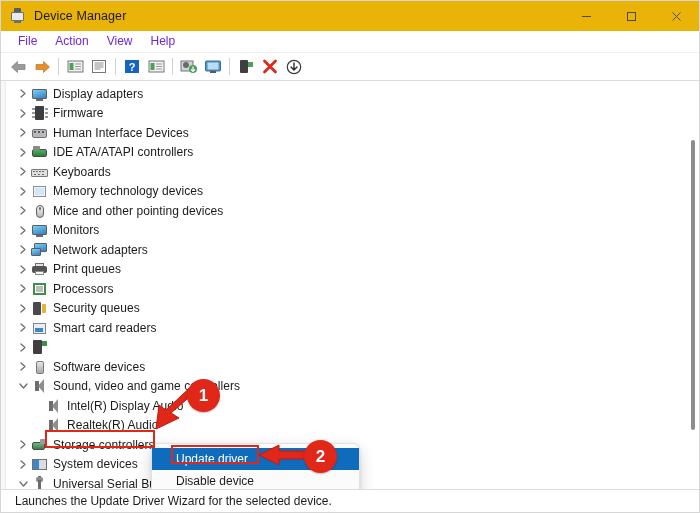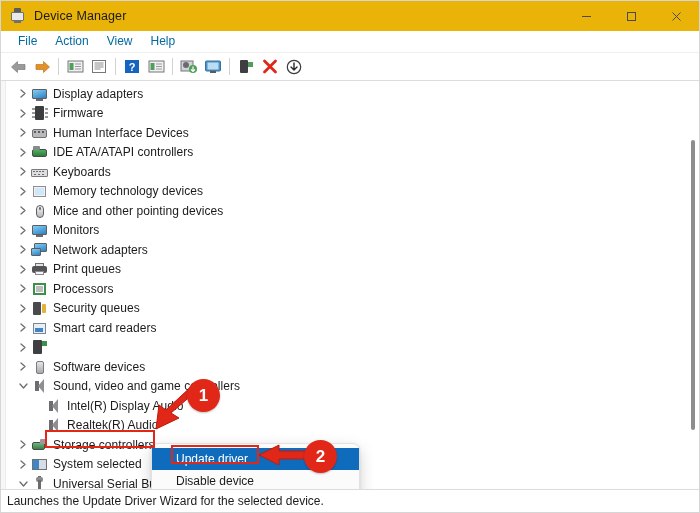--- a/index.html
+++ b/index.html
@@ -85,21 +85,21 @@
   #menubar {
     height: 21px; min-height: 21px;
     display: flex;
     align-items: center;
     padding-left: 8px;
     background: #ffffff;
     border-bottom: 1px solid #efefef;
   }
   .menu-item {
     font-size: 12px;
-    color: #0369a1;
+    color: #6d28d9;
     padding: 2px 9px 3px 9px;
     border-radius: 2px;
   }
 
   
   #toolbar {
     height: 27px; min-height: 27px;
     display: flex;
     align-items: center;
     padding-left: 5px;
@@ -303,21 +303,21 @@
     z-index: 58;
     pointer-events: none;
   }
 
   
   #statusbar {
     height: 22px; min-height: 22px;
     border-top: 1px solid #dcdcdc;
     display: flex;
     align-items: center;
-    padding-left: 6px;
+    padding-left: 14px;
     background: #ffffff;
     font-size: 12px;
     color: #1b1b1b;
   }
 
   
   #vscroll {
     position: absolute;
     right: 2px; top: 3px;
     width: 8px; bottom: 4px;
@@ -720,21 +720,21 @@
       <div class="row d1">
         <span class="twisty">
             <svg width="8" height="9" viewBox="0 0 8 9">
               <path d="M2 1 L6 4.5 L2 8" fill="none" stroke="#6d6d6d" stroke-width="1.3" stroke-linecap="round" stroke-linejoin="round"></path>
             </svg>
           </span>
         <span class="row-icon i-sys">
             <i class="ic body"></i>
             <i class="ic blue"></i>
           </span>
-        <span class="row-label">System selected</span>
+        <span class="row-label">System devices</span>
       </div>
 
       <div class="row d1">
         <span class="twisty">
             <svg width="9" height="8" viewBox="0 0 9 8">
               <path d="M1 2 L4.5 6 L8 2" fill="none" stroke="#6d6d6d" stroke-width="1.3" stroke-linecap="round" stroke-linejoin="round"></path>
             </svg>
           </span>
         <span class="row-icon i-usb">
             <i class="ic pin"></i>

